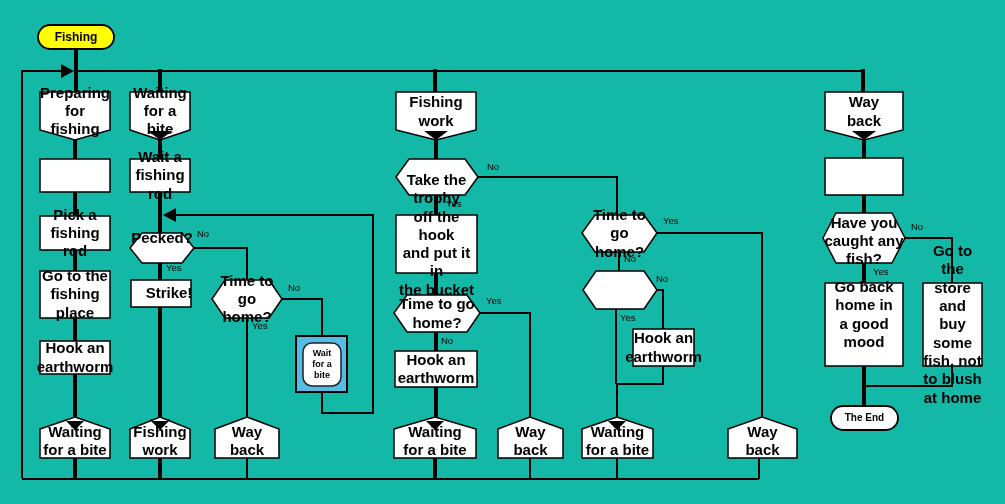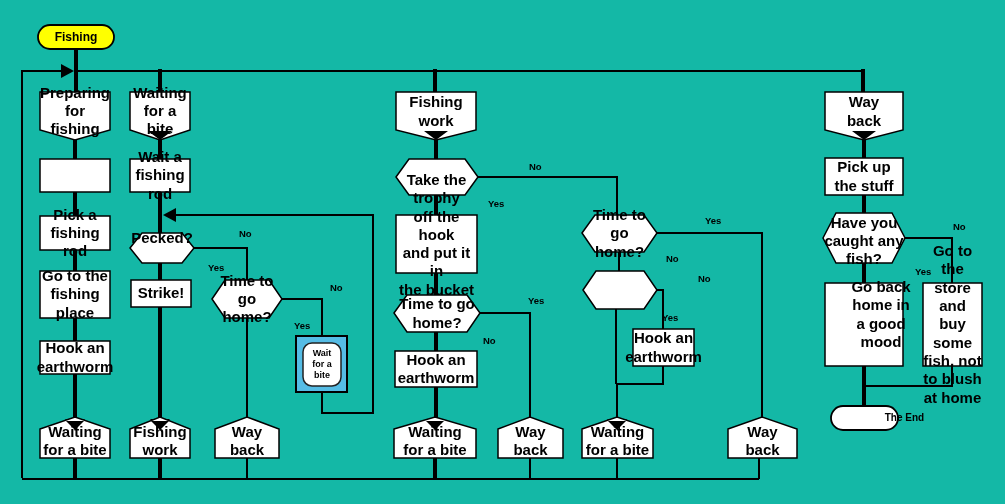--- a/index.html
+++ b/index.html
@@ -14,27 +14,26 @@
   .node-text {
     position:absolute;
     display:flex; align-items:center; justify-content:center;
     text-align:center;
     white-space:pre-line;
     font-size:15px; font-weight:600; line-height:1.22;
     color:#000;
     pointer-events:auto;
   }
   .start-text { font-size:12px; font-weight:700; }
-  .end-text { font-size:10px; font-weight:700;margin-left:40px; }
+  .end-text { font-size:10px; font-weight:700; }
   .small-text { font-size:9px; }
   .edge-label {
     position:absolute;
-    font-size:9.5px; font-weight:700; color:#000;
+    font-size:9.5px; font-weight:400; color:#000;
     white-space:nowrap;
-    margin-left:42px;
   }
   .shape { fill:#fff; stroke:#000; stroke-width:1.5; }
   .thick { stroke:#000; stroke-width:4; fill:none; }
   .thin  { stroke:#000; stroke-width:2; fill:none; }
   .arrow { fill:#000; stroke:none; }
 </style>
 </head>
 <body>
 
 <div id="canvas">
@@ -170,21 +169,21 @@
   <div class="node-text" style="left:40px;top:341px;width:70px;height:33px">Hook an
 earthworm</div>
   <div class="node-text" style="left:40px;top:424px;width:70px;height:34px">Waiting
 for a bite</div>
 
   <div class="node-text" style="left:130px;top:93px;width:60px;height:36px">Waiting
 for a bite</div>
   <div class="node-text" style="left:130px;top:159px;width:60px;height:33px">Wait a
 fishing rod</div>
   <div class="node-text" style="left:130px;top:224px;width:64px;height:29px">Pecked?</div>
-  <div class="node-text" style="left:131px;top:280px;width:60px;height:27px">Strike!</div>
+  <div class="node-text" style="left:139px;top:280px;width:60px;height:27px">Strike!</div>
   <div class="node-text" style="left:130px;top:424px;width:60px;height:34px">Fishing
 work</div>
 
   <div class="node-text" style="left:212px;top:280px;width:70px;height:38px">Time to go
 home?</div>
   <div class="node-text" style="left:215px;top:424px;width:64px;height:34px">Way
 back</div>
   <div class="node-text small-text" style="left:303px;top:343px;width:38px;height:43px">Wait
 for a
 bite</div>
@@ -208,26 +207,24 @@
 home?</div>
   <div class="node-text" style="left:633px;top:329px;width:61px;height:37px">Hook an
 earthworm</div>
   <div class="node-text" style="left:582px;top:424px;width:71px;height:34px">Waiting
 for a bite</div>
   <div class="node-text" style="left:728px;top:424px;width:69px;height:34px">Way
 back</div>
 
   <div class="node-text" style="left:825px;top:93px;width:78px;height:37px">Way
 back</div>
-  <div class="node-text" style="left:825px;top:158px;width:78px;height:37px">Pick up
-the stuff</div>
   <div class="node-text" style="left:823px;top:213px;width:82px;height:56px">Have you
 caught any
 fish?</div>
-  <div class="node-text" style="left:842px;top:283px;width:78px;height:63px">Go back
+  <div class="node-text" style="left:825px;top:283px;width:78px;height:63px">Go back
 home in
 a good
 mood</div>
   <div class="node-text" style="left:923px;top:283px;width:59px;height:83px">Go to the
 store and
 buy some
 fish, not
 to blush
 at home</div>
   <div class="node-text end-text" style="left:831px;top:406px;width:67px;height:24px">The End</div>

